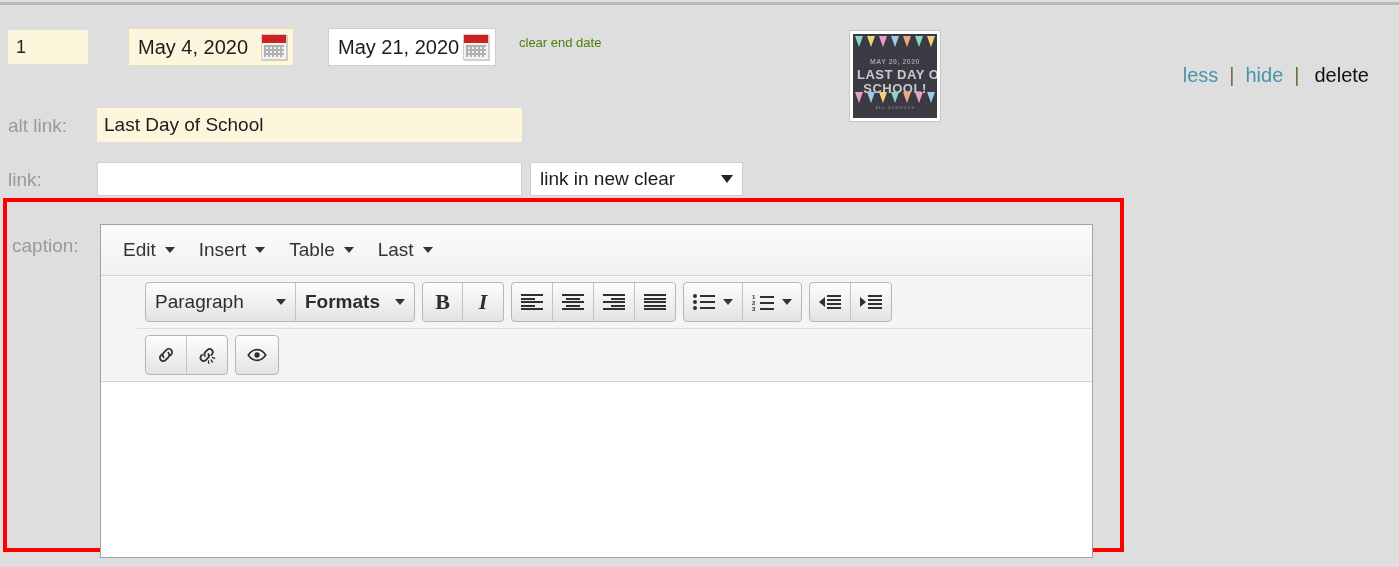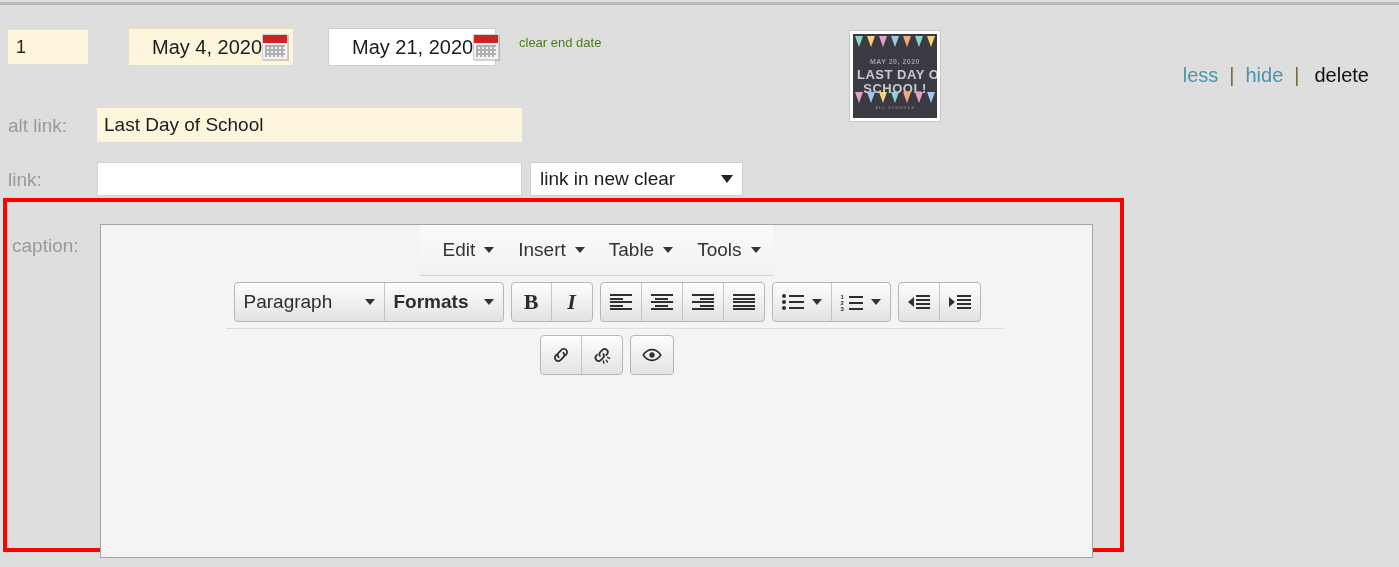--- a/index.html
+++ b/index.html
@@ -33,21 +33,21 @@
     background: #fdf6dd;
     border: none;
     font-family: "Liberation Sans", sans-serif;
     font-size: 18px; color: #222;
     padding: 0 8px;
   }
   .date-field {
     position: absolute; top: 2px;
     height: 38px;
     display: flex; align-items: center;
-    padding-left: 23px;
+    padding-left: 9px;
     border: 1px solid #c8c8c8;
   }
   .date-field.start { left: 128px; width: 166px; background: #fdf6dd; border-color: #e6dfbf; }
   .date-field.end   { left: 328px; width: 168px; background: #ffffff; border-color: #cfcfcf; }
   .date-text {
     font-size: 20px; color: #1c1c1c;
     white-space: nowrap;
     flex: 1 1 auto;
   }
   .cal-icon {
@@ -184,21 +184,21 @@
     position: absolute; left: 5px; top: 33px;
     font-size: 19px; color: #9a9a9a;
   }
 
   
   .mce {
     position: absolute; left: 93px; top: 22px;
     width: 993px; height: 334px;
     border: 1px solid #a3a3a3;
     background: #f4f4f4;
-    display: flex; flex-direction: column; align-items: center;
+    display: flex; flex-direction: column;
   }
   .mce-menubar {
     height: 51px;
     background: linear-gradient(to bottom, #fbfbfb, #f1f1f1);
     border-bottom: 1px solid #d4d4d4;
     display: flex; align-items: center;
     padding-left: 10px;
   }
   .mce-menuitem {
     display: flex; align-items: center;
@@ -377,21 +377,21 @@
       </div>
       <div class="mce-menuitem">
         <span>Insert</span>
         <span class="caret-sm"></span>
       </div>
       <div class="mce-menuitem">
         <span>Table</span>
         <span class="caret-sm"></span>
       </div>
       <div class="mce-menuitem">
-        <span>Tools</span>
+        <span>Last</span>
         <span class="caret-sm"></span>
       </div>
     </div>
 
     <div class="mce-toolbar row2">
 
       <div class="btn-group">
         <div class="tbtn wide">
           <span>Paragraph</span>
           <span class="caret-split"></span>

